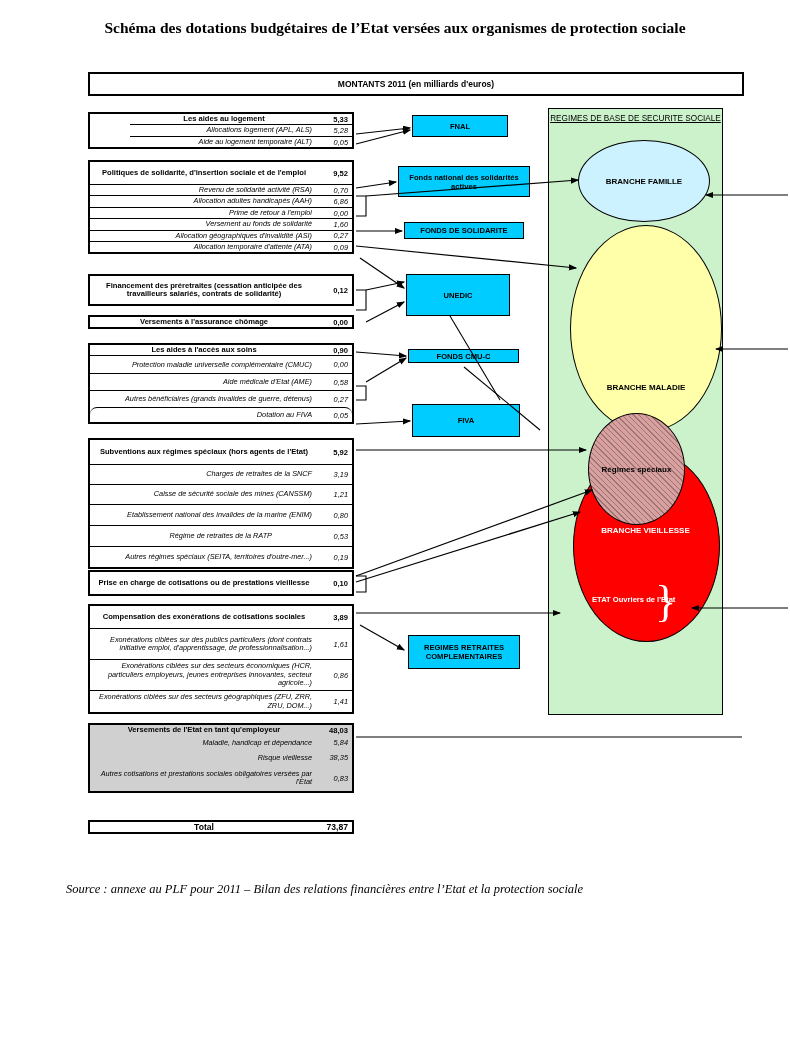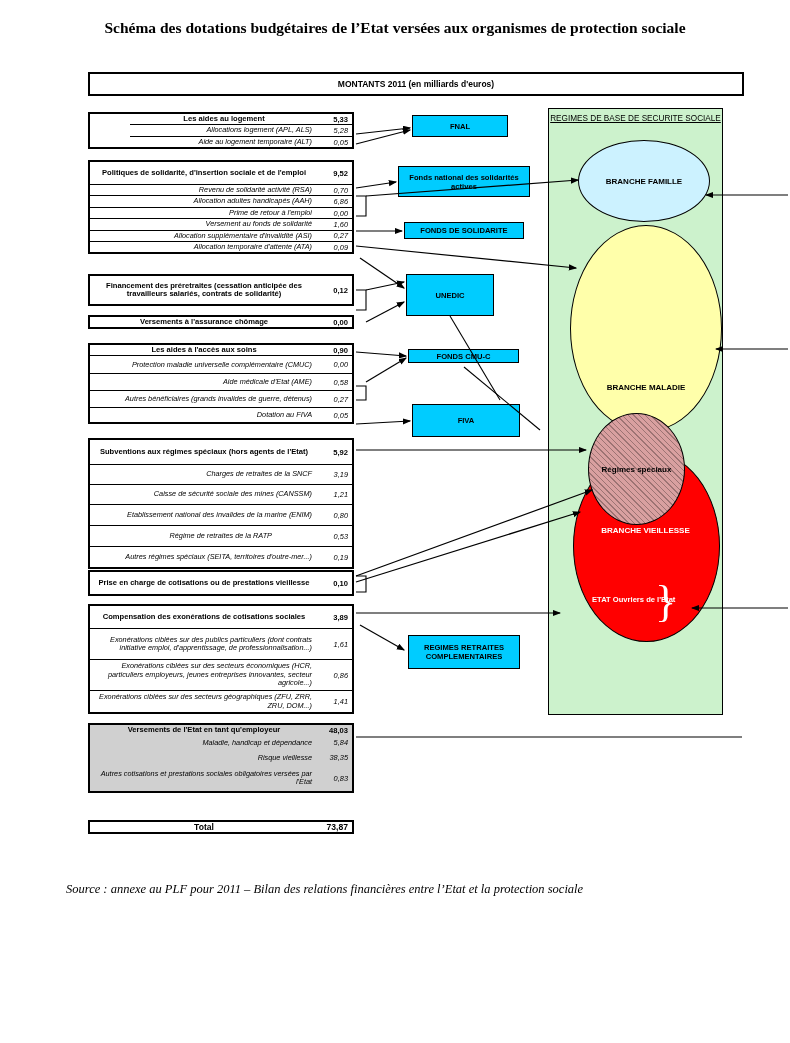--- a/index.html
+++ b/index.html
@@ -137,21 +137,21 @@
     </div>
     <div class="row sub hr-thin">
       <span class="lbl">Prime de retour à l'emploi</span>
       <span class="val">0,00</span>
     </div>
     <div class="row sub hr-thin">
       <span class="lbl">Versement au fonds de solidarité</span>
       <span class="val">1,60</span>
     </div>
     <div class="row sub hr-thin">
-      <span class="lbl">Allocation supplémentaire d'invalidité (ASI)</span>
+      <span class="lbl">Allocation géographiques d'invalidité (ASI)</span>
       <span class="val">0,27</span>
     </div>
     <div class="row sub hr-thin">
       <span class="lbl">Allocation temporaire d'attente (ATA)</span>
       <span class="val">0,09</span>
     </div>
   </div>
 
   <div class="tbl" id="t2" style="top:274px;">
     <div class="row head" style="min-height:28px;">
@@ -177,21 +177,21 @@
       <span class="val">0,00</span>
     </div>
     <div class="row sub hr-thin" style="min-height:17px;">
       <span class="lbl">Aide médicale d'Etat (AME)</span>
       <span class="val">0,58</span>
     </div>
     <div class="row sub hr-thin" style="min-height:17px;">
       <span class="lbl">Autres bénéficiaires (grands invalides de guerre, détenus)</span>
       <span class="val">0,27</span>
     </div>
-    <div class="row sub hr-thin" style="min-height:15px;">
+    <div class="row sub hr-thin" style="min-height:15px;border-radius:7px;">
       <span class="lbl">Dotation au FIVA</span>
       <span class="val">0,05</span>
     </div>
   </div>
 
   <div class="tbl" id="t5" style="top:438px;">
     <div class="row head" style="min-height:24px;">
       <span class="lbl">Subventions aux régimes spéciaux (hors agents de l'Etat)</span>
       <span class="val">5,92</span>
     </div>
@@ -274,21 +274,21 @@
   </div>
 
   <div class="bluebox" style="left:398px;top:166px;width:132px;height:31px;">
     <span>Fonds national des solidarités actives</span>
   </div>
 
   <div class="bluebox" style="left:404px;top:222px;width:120px;height:17px;">
     <span>FONDS DE SOLIDARITE</span>
   </div>
 
-  <div class="bluebox" style="left:406px;top:274px;width:88px;height:42px;">
+  <div class="bluebox" style="left:406px;top:274px;width:104px;height:42px;">
     <span>UNEDIC</span>
   </div>
 
   <div class="bluebox" style="left:408px;top:349px;width:111px;height:14px;">
     <span>FONDS CMU-C</span>
   </div>
 
   <div class="bluebox" style="left:412px;top:404px;width:108px;height:33px;">
     <span>FIVA</span>
   </div>

